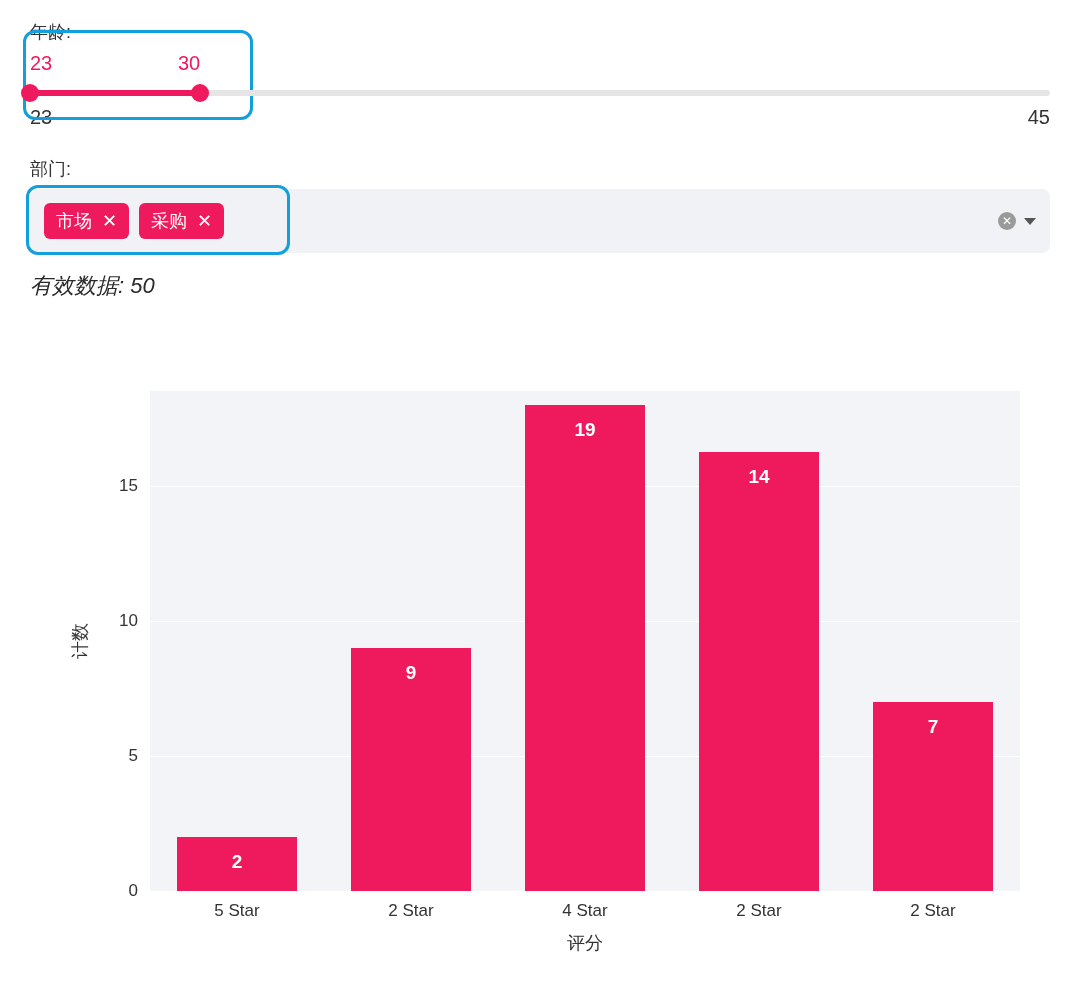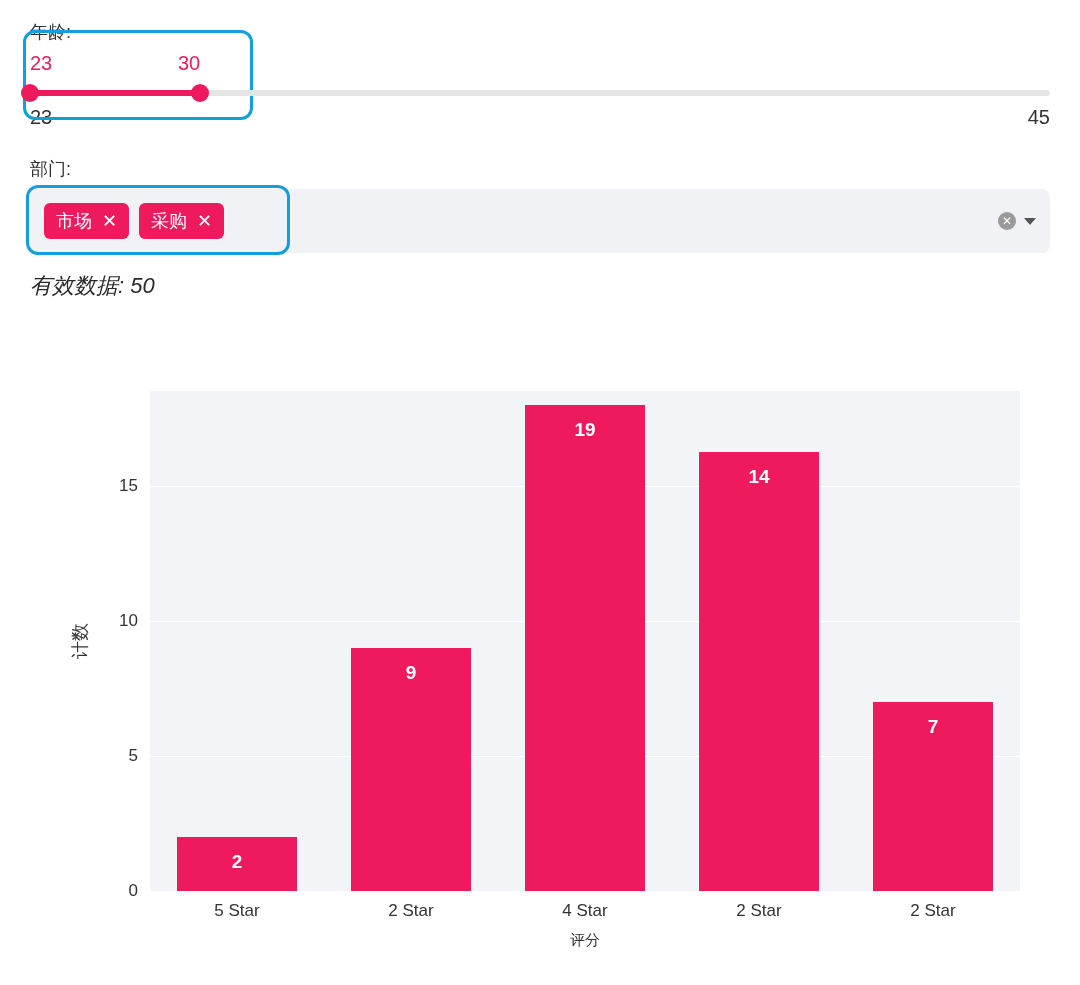--- a/index.html
+++ b/index.html
@@ -213,21 +213,21 @@
     font-size: 17px;
     color: #333;
     transform: translateX(-50%);
   }
   .x-label {
     position: absolute;
     left: 120px;
     top: 540px;
     width: 870px;
     text-align: center;
-    font-size: 15px;
+    font-size: 18px;
     color: #333;
   }
 </style>
 </head>
 <body>
 
 <div class="label">年龄:</div>
 <div class="slider-wrap">
   <div class="slider-highlight-box"></div>
   <div class="slider-values">

